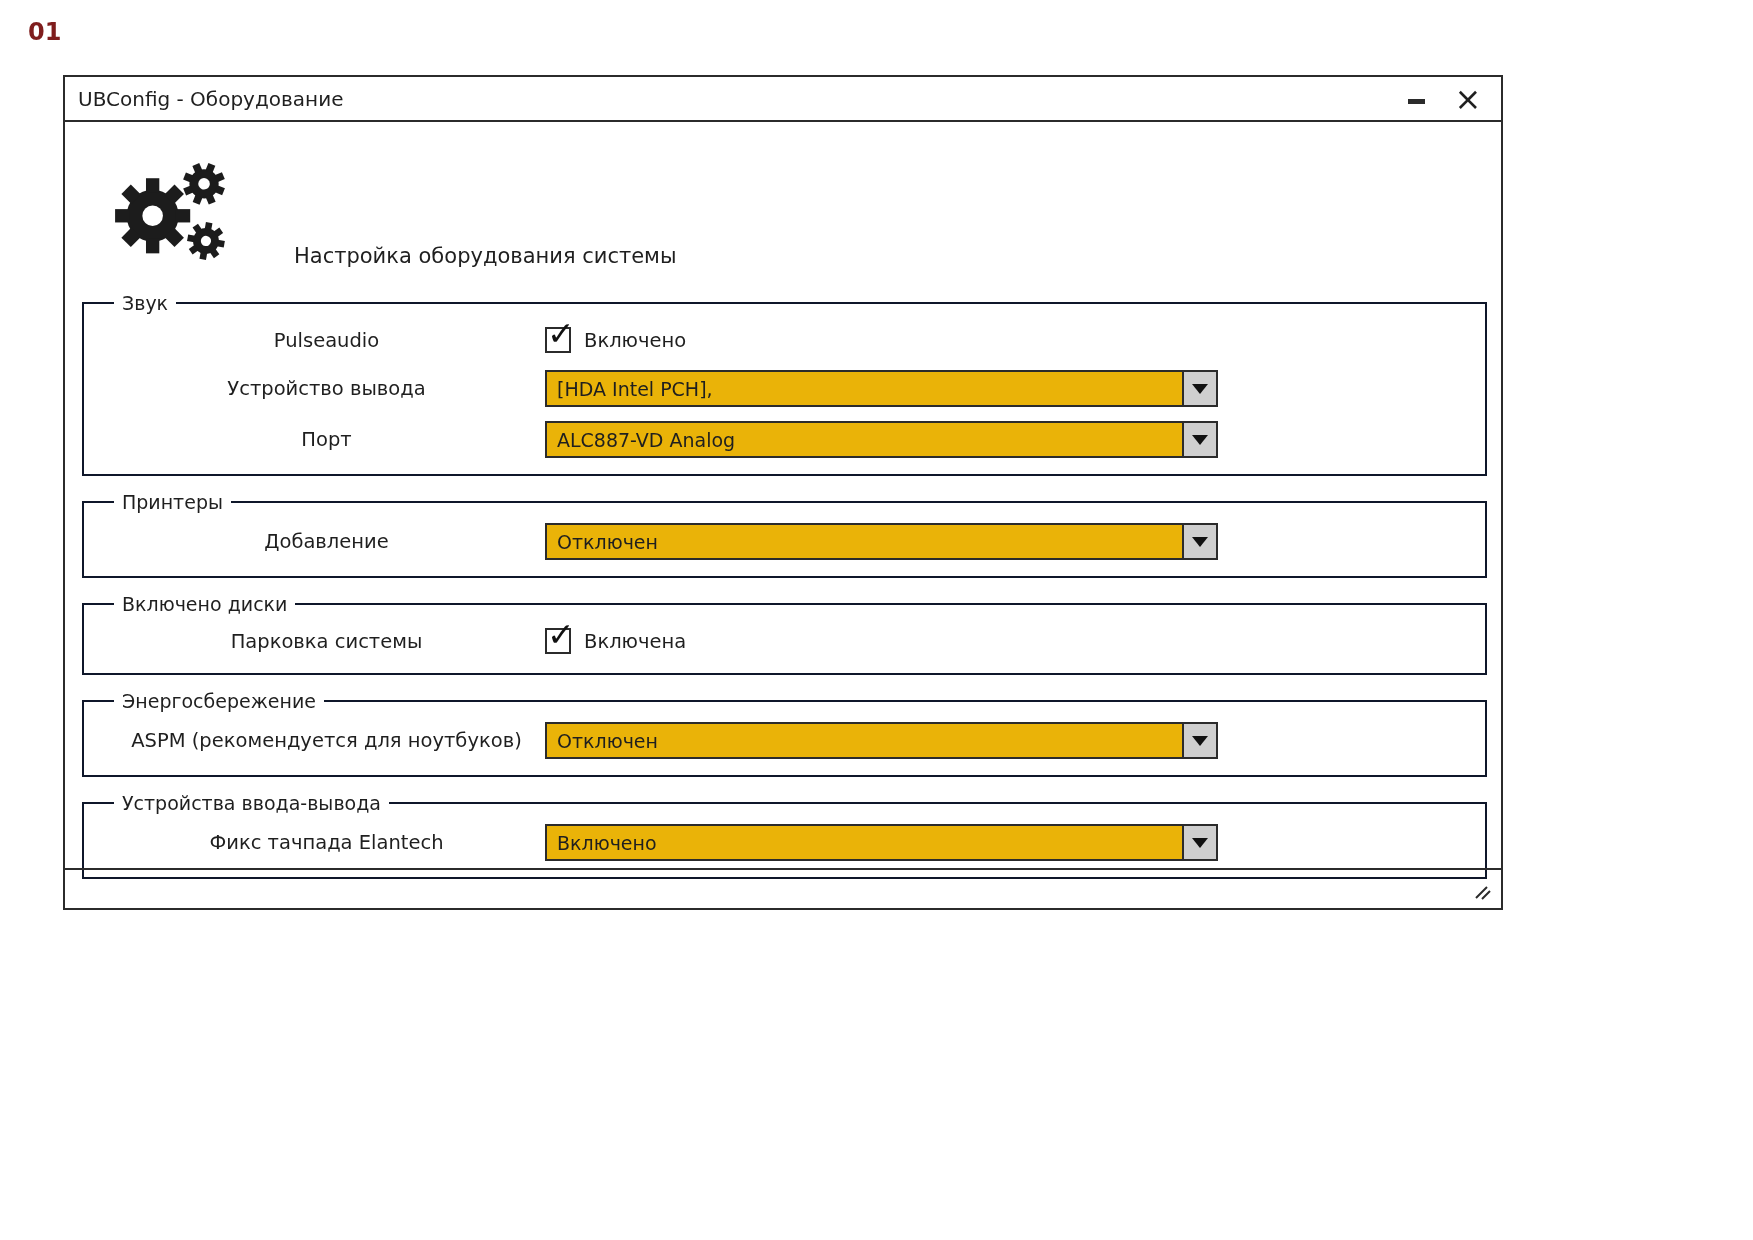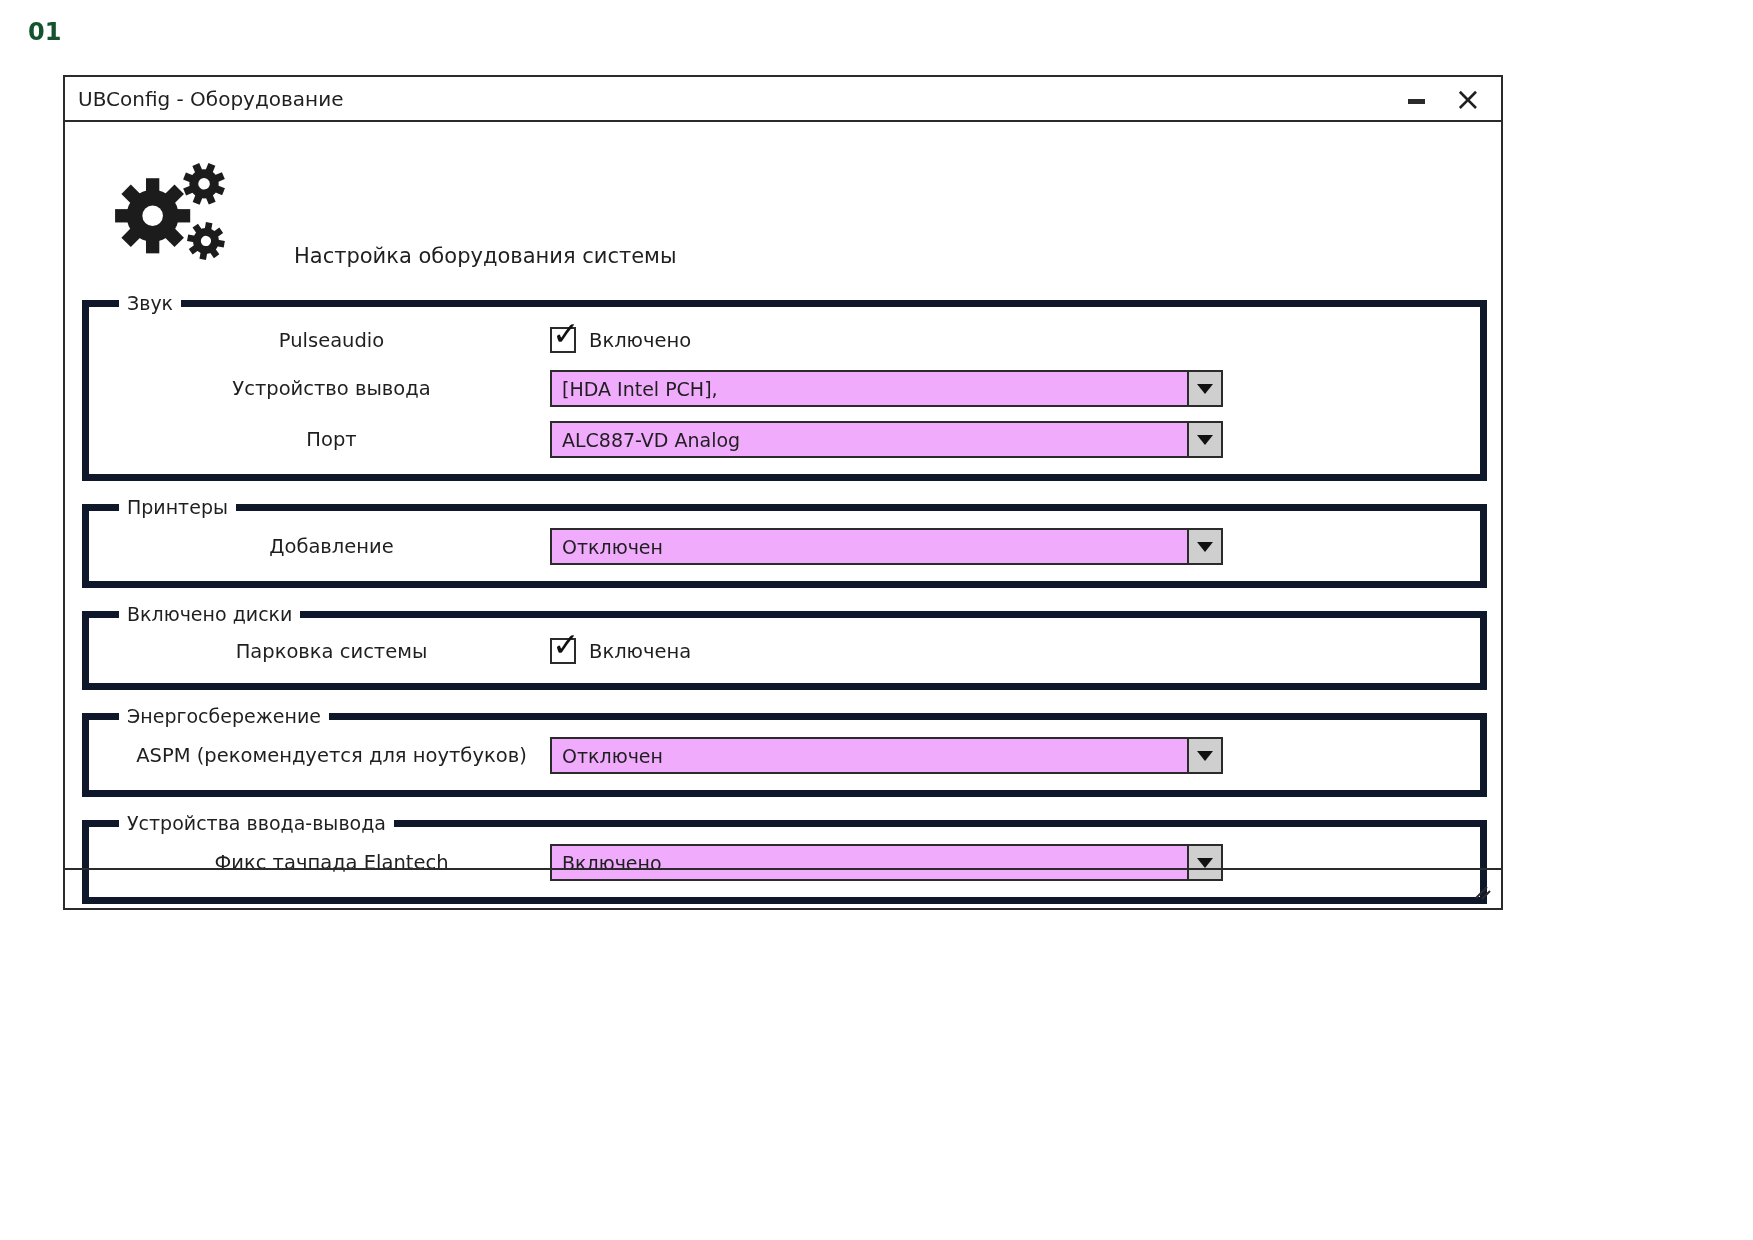--- a/index.html
+++ b/index.html
@@ -6,21 +6,21 @@
   html, body {
     margin: 0; padding: 0;
     width: 1753px; height: 1240px;
     background: #ffffff;
     font-family: "DejaVu Sans", sans-serif;
     color: #1f1f1f;
     position: relative;
   }
   .page-number {
     position: absolute; left: 28px; top: 18px;
-    font-size: 24px; font-weight: 700; color: #14532d;
+    font-size: 24px; font-weight: 700; color: #7f1d1d;
   }
   .window {
     position: absolute; left: 63px; top: 75px;
     width: 1440px; height: 835px;
     border: 2px solid #2b2b2b; background: #fff;
   }
   .titlebar {
     height: 45px; border-bottom: 2px solid #2b2b2b;
     display: flex; align-items: center;
     padding: 0 16px 0 13px;
@@ -28,33 +28,33 @@
   .titlebar .title { flex: 1; font-size: 20px; }
   .win-btn { display: flex; align-items: center; justify-content: center; cursor: pointer; }
   .min-btn { width: 34px; height: 34px; margin-right: 18px; }
   .min-btn .dash { width: 17px; height: 5px; background: #2b2b2b; margin-top: 6px; }
   .close-btn { width: 34px; height: 34px; font-size: 32px; line-height: 32px; color: #1f1f1f; }
   .content { padding: 26px 14px 0 17px; }
   .header { display: flex; align-items: flex-end; margin: 2px 0 24px 28px; }
   .header svg { margin-right: 58px; flex: 0 0 auto; }
   .header-text { font-size: 21px; }
   fieldset.group {
-    border: 7px solid #0f172a;
+    border: 2px solid #0f172a;
     margin: 0 0 15px 0;
     padding: 4px 18px 16px 24px;
   }
   fieldset.group legend {
     font-size: 19px; padding: 0 8px; margin-left: 6px;
   }
   .row { display: flex; align-items: center; margin-top: 14px; }
   .row:first-of-type { margin-top: 6px; }
   .row .label { width: 437px; font-size: 19.5px; flex: 0 0 auto; text-align: center; }
   .dropdown {
     width: 673px; height: 37px;
-    border: 2px solid #2b2b2b; background: #f0abfc;
+    border: 2px solid #2b2b2b; background: #eab308;
     display: flex; align-items: stretch; cursor: pointer;
   }
   .dd-value {
     flex: 1; display: flex; align-items: center;
     padding: 0 10px; font-size: 19px; white-space: nowrap; overflow: hidden;
   }
   .dd-btn {
     width: 34px; background: #cfcfcf; border-left: 2px solid #2b2b2b;
     display: flex; align-items: center; justify-content: center; cursor: pointer;
   }

